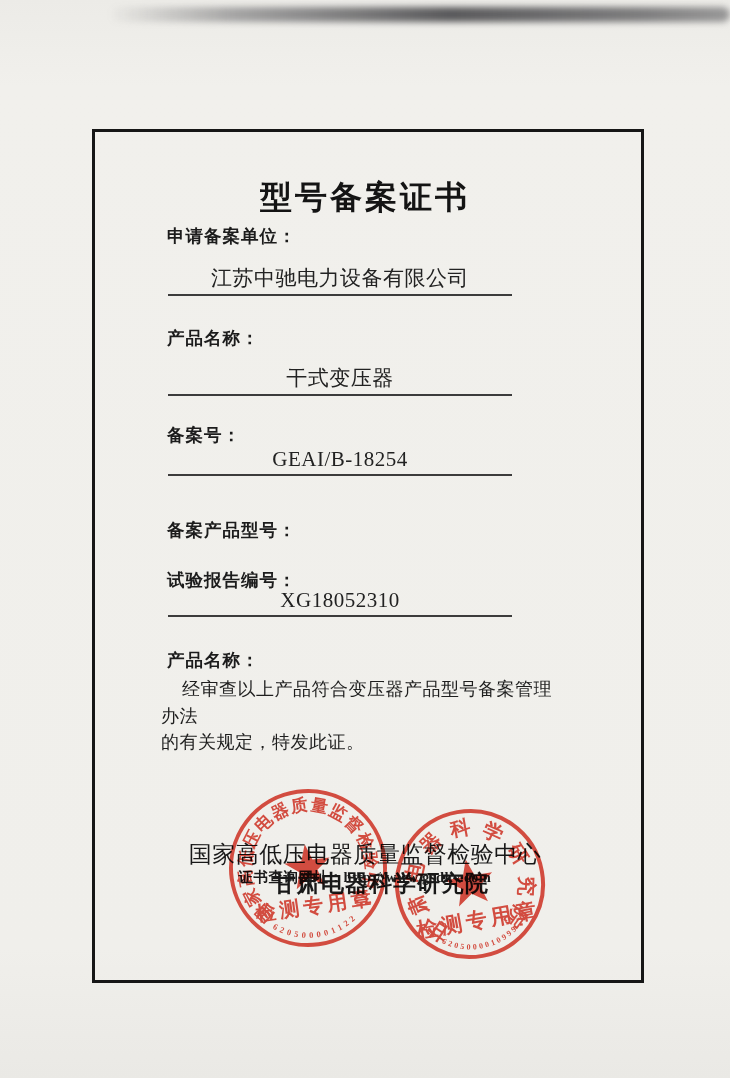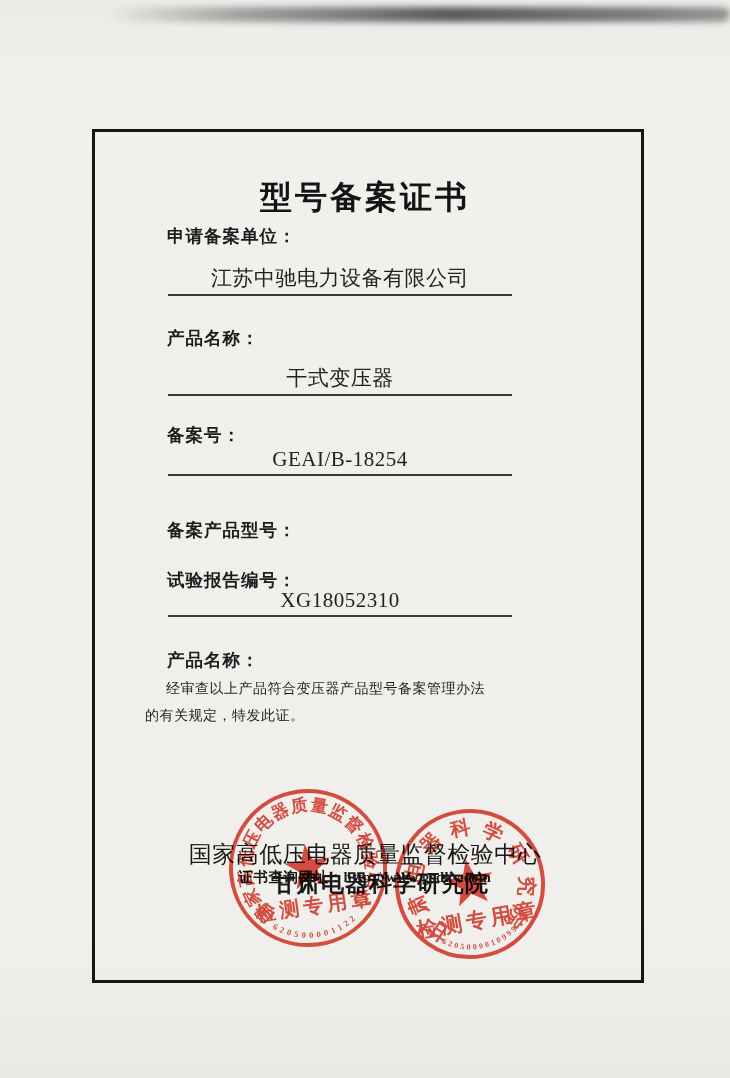--- a/index.html
+++ b/index.html
@@ -35,22 +35,22 @@
   .field-line{
     position:absolute;left:168px;width:344px;height:24px;
     border-bottom:2px solid #3c3c3c;
     text-align:center;
   }
   .field-line span{
     font-size:21px;color:#222;letter-spacing:.5px;
     position:absolute;left:0;right:0;bottom:2px;
   }
   .review-text{
-    position:absolute;left:145px;top:676px;width:398px;
-    font-size:14px;line-height:26.5px;color:#1e1e1e;letter-spacing:.5px;
+    position:absolute;left:161px;top:676px;width:398px;
+    font-size:18px;line-height:26.5px;color:#1e1e1e;letter-spacing:.5px;
   }
   .review-text .indent{text-indent:21px;}
   .issuer1{
     position:absolute;left:92px;top:839px;width:546px;text-align:center;
     font-size:23px;font-weight:normal;color:#181818;letter-spacing:.5px;z-index:3;
   }
   .issuer2{
     position:absolute;left:92px;top:868px;width:546px;text-align:center;
     font-size:23px;font-weight:bold;color:#181818;letter-spacing:1px;z-index:3;padding-left:16px;
   }

